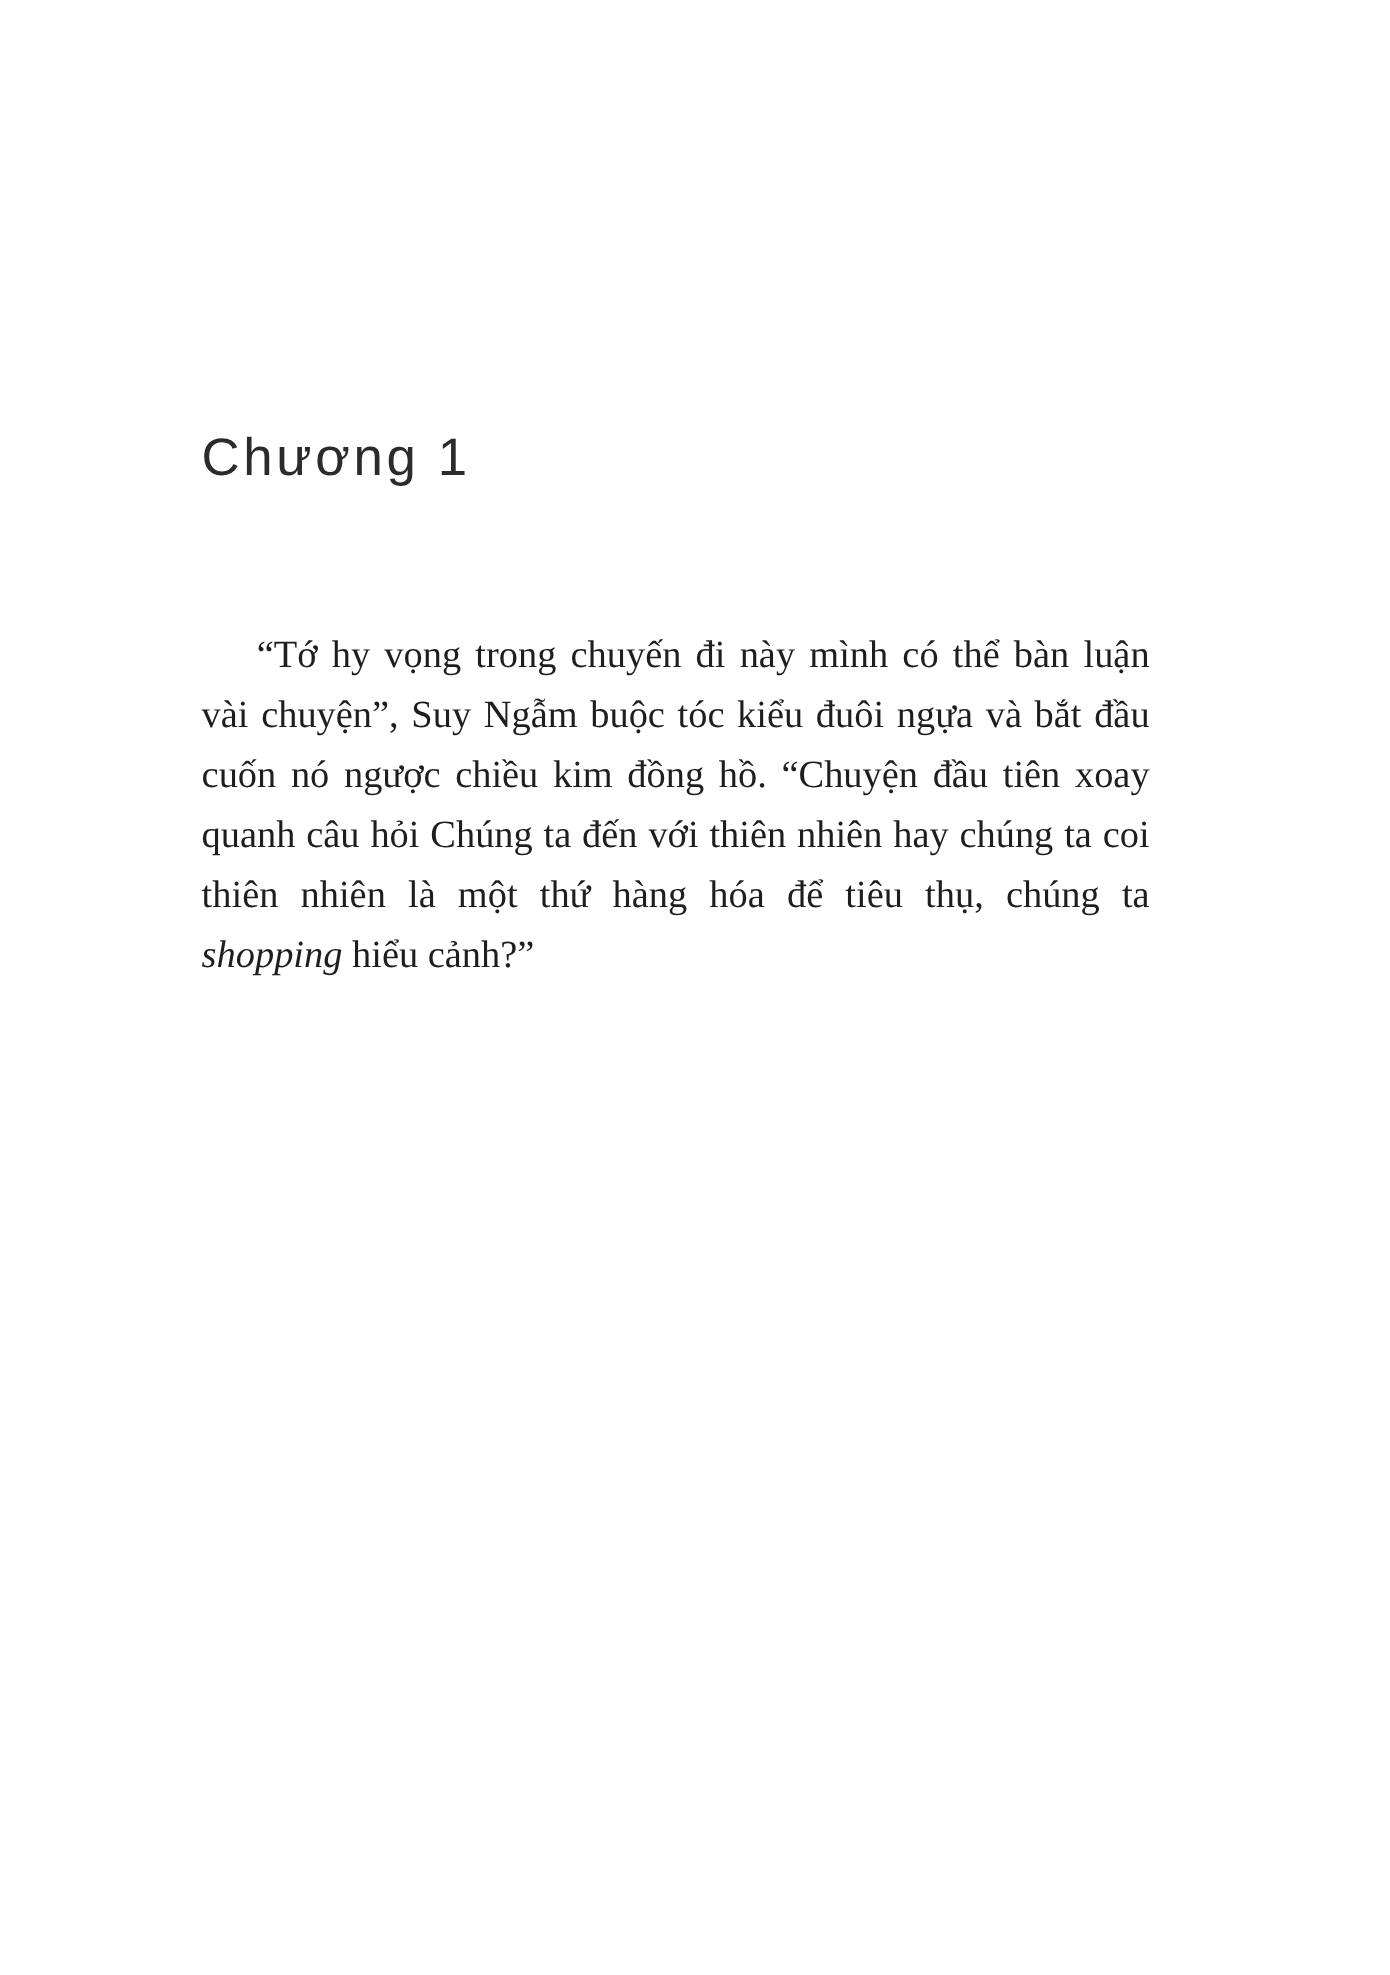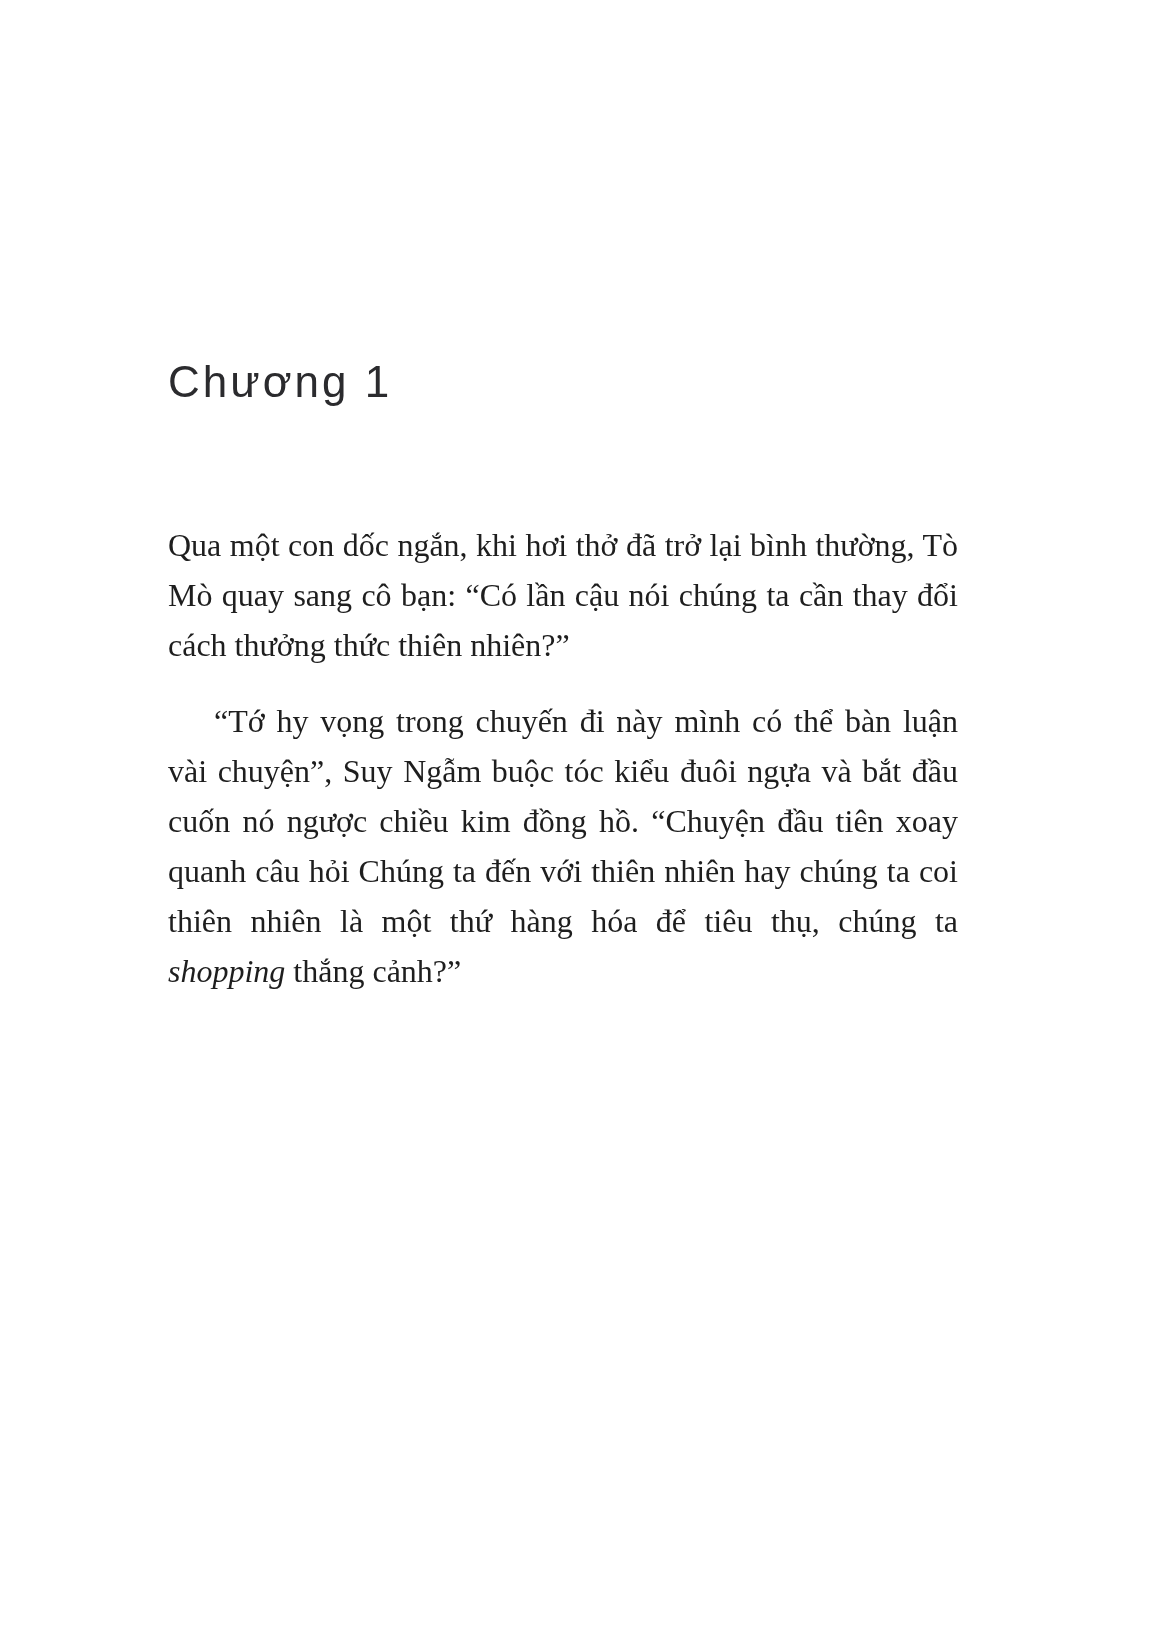--- a/index.html
+++ b/index.html
@@ -62,18 +62,17 @@
 </head>
 <body>
 
 <div class="page">
   <div class="content">
 
     <div class="kicker">Chương 1</div>
 
 
     <div class="body-text">
-      <p><span>Qua một con dốc ngắn, khi hơi thở đã trở lại bình thường, Tò Mò quay sang cô bạn: “Có lần cậu nói chúng ta cần thay đổi cách thưởng thức thiên nhiên?”</span></p>
-      <p class="indent"><span>“Tớ hy vọng trong chuyến đi này mình có thể bàn luận vài chuyện”, Suy Ngẫm buộc tóc kiểu đuôi ngựa và bắt đầu cuốn nó ngược chiều kim đồng hồ. “Chuyện đầu tiên xoay quanh câu hỏi Chúng ta đến với thiên nhiên hay chúng ta coi thiên nhiên là một thứ hàng hóa để tiêu thụ, chúng ta </span><em>shopping</em><span> thắng cảnh?”</span></p>
+      <p class="indent"><span>“Tớ hy vọng trong chuyến đi này mình có thể bàn luận vài chuyện”, Suy Ngẫm buộc tóc kiểu đuôi ngựa và bắt đầu cuốn nó ngược chiều kim đồng hồ. “Chuyện đầu tiên xoay quanh câu hỏi Chúng ta đến với thiên nhiên hay chúng ta coi thiên nhiên là một thứ hàng hóa để tiêu thụ, chúng ta </span><em>shopping</em><span> hiểu cảnh?”</span></p>
     </div>
 
   </div>
 </div>
 
 </body></html>

